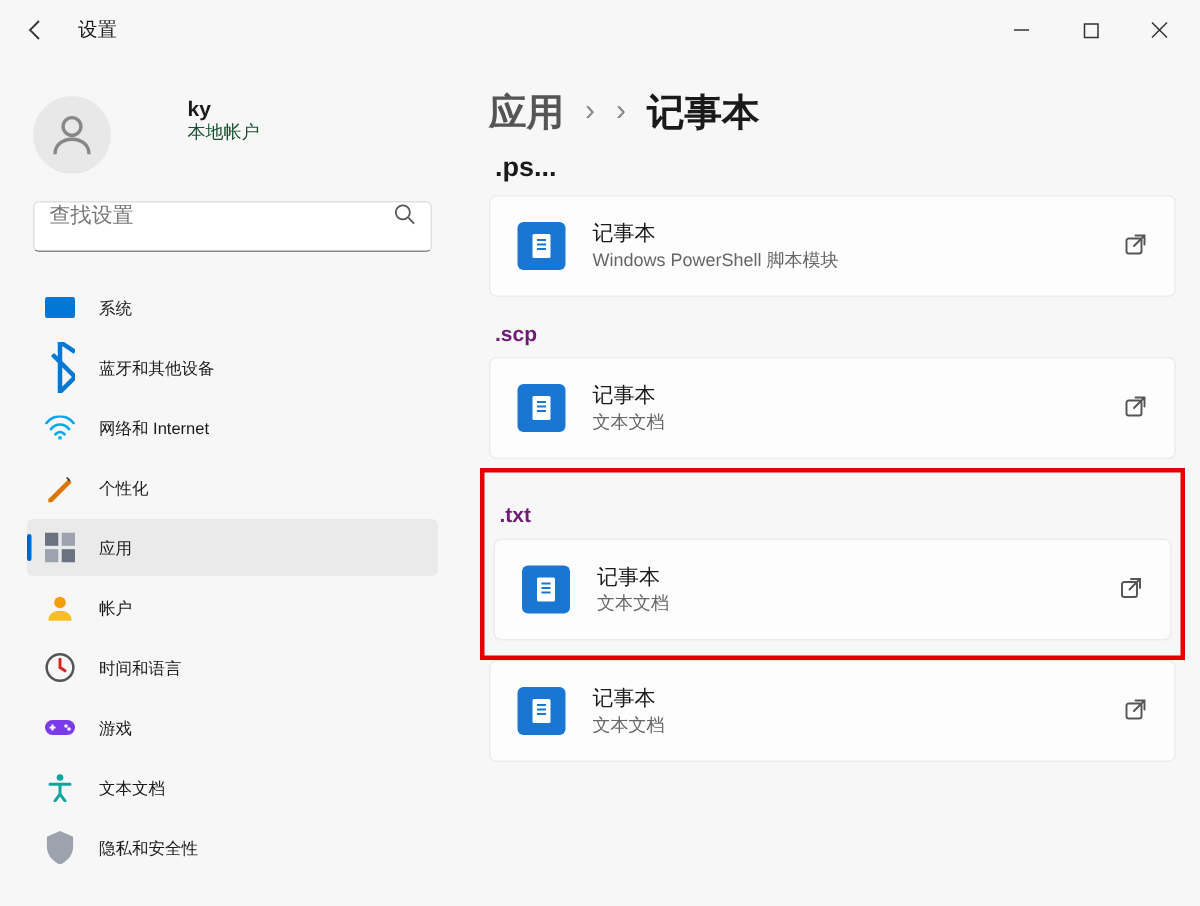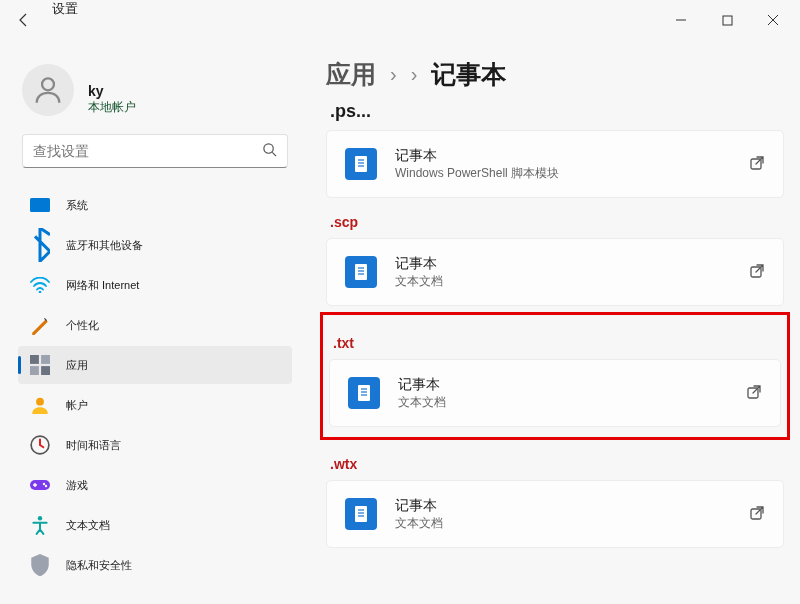--- a/index.html
+++ b/index.html
@@ -8,21 +8,21 @@
       background: #f7f7f7;
       width: 800px;
       height: 604px;
       overflow: hidden;
       color: #1a1a1a;
       font-size: 14px;
     }
     .titlebar {
       height: 40px;
       display: flex;
-      align-items: flex-start;
+      align-items: center;
       padding: 0 4px;
     }
     .back-btn {
       width: 40px;
       height: 40px;
       display: flex;
       align-items: center;
       justify-content: center;
       font-size: 16px;
       color: #333;
@@ -47,22 +47,23 @@
       display: flex;
       height: 564px;
     }
     .sidebar {
       width: 300px;
       padding: 10px 4px 10px 14px;
       overflow-y: auto;
     }
     .user-block {
       display: flex;
-      align-items: flex-end;
+      align-items: flex-start;
       padding: 14px 8px 18px 8px;
+      gap: 37px;
     }
     .avatar {
       width: 52px;
       height: 52px;
       border-radius: 50%;
       background: #e8e8e8;
       display: flex;
       align-items: center;
       justify-content: center;
       margin-right: 14px;
@@ -71,21 +72,21 @@
     .user-name { font-size: 14px; font-weight: 600; }
     .user-sub { font-size: 12px; color: #14532d; font-family: Liberation Mono, monospace; }
     .search-box {
       margin: 0 8px 18px 8px;
       height: 34px;
       background: #fff;
       border: 1px solid #e0e0e0;
       border-bottom: 1.5px solid #888;
       border-radius: 4px;
       display: flex;
-      align-items: center;
+      align-items: flex-start;
       padding: 0 10px;
     }
     .search-box input {
       border: none;
       outline: none;
       flex: 1;
       font-size: 14px;
       background: transparent;
       font-family: inherit;
     }
@@ -137,21 +138,21 @@
       align-items: center;
       gap: 14px;
       flex-wrap: wrap;
     }
     .bc-link { color: #555; font-weight: 600; }
     .bc-sep { color: #888; font-weight: 400; font-size: 20px; }
     .ext-label {
       font-size: 14px;
       font-weight: 600;
       margin: 16px 0 8px 4px;
-      color: #b91c1c;
+      color: #701a75;
     }
     .cut-label {
       font-size: 18px;
       font-weight: 700;
       margin: 0 0 4px 4px;
       color: #1a1a1a;
       position: relative;
       top: -4px;
     }
     .assoc-card {
@@ -401,21 +402,20 @@
       <div class="card-title">记事本</div>
       <div class="card-sub">文本文档</div>
     </div>
     <div class="card-arrow"><svg width="16" height="16" viewBox="0 0 16 16">
                 <rect x="2" y="4" width="10" height="10" rx="1.5" stroke="#555" stroke-width="1.3" fill="none"></rect>
                 <path d="M8 2h6v6M14 2L7 9" stroke="#555" stroke-width="1.3" fill="none" stroke-linecap="round"></path>
               </svg></div>
           </div>
         </div>
         <div>
-          <div class="ext-label">.wtx</div>
           <div class="assoc-card">
     <div class="card-icon">
               <svg viewBox="0 0 18 18">
                 <rect x="3" y="1" width="12" height="16" rx="1" fill="#fff"></rect>
                 <line x1="6" y1="5" x2="12" y2="5" stroke="#1976d2" stroke-width="1.2"></line>
                 <line x1="6" y1="8" x2="12" y2="8" stroke="#1976d2" stroke-width="1.2"></line>
                 <line x1="6" y1="11" x2="12" y2="11" stroke="#1976d2" stroke-width="1.2"></line>
               </svg>
             </div>
     <div class="card-text">

